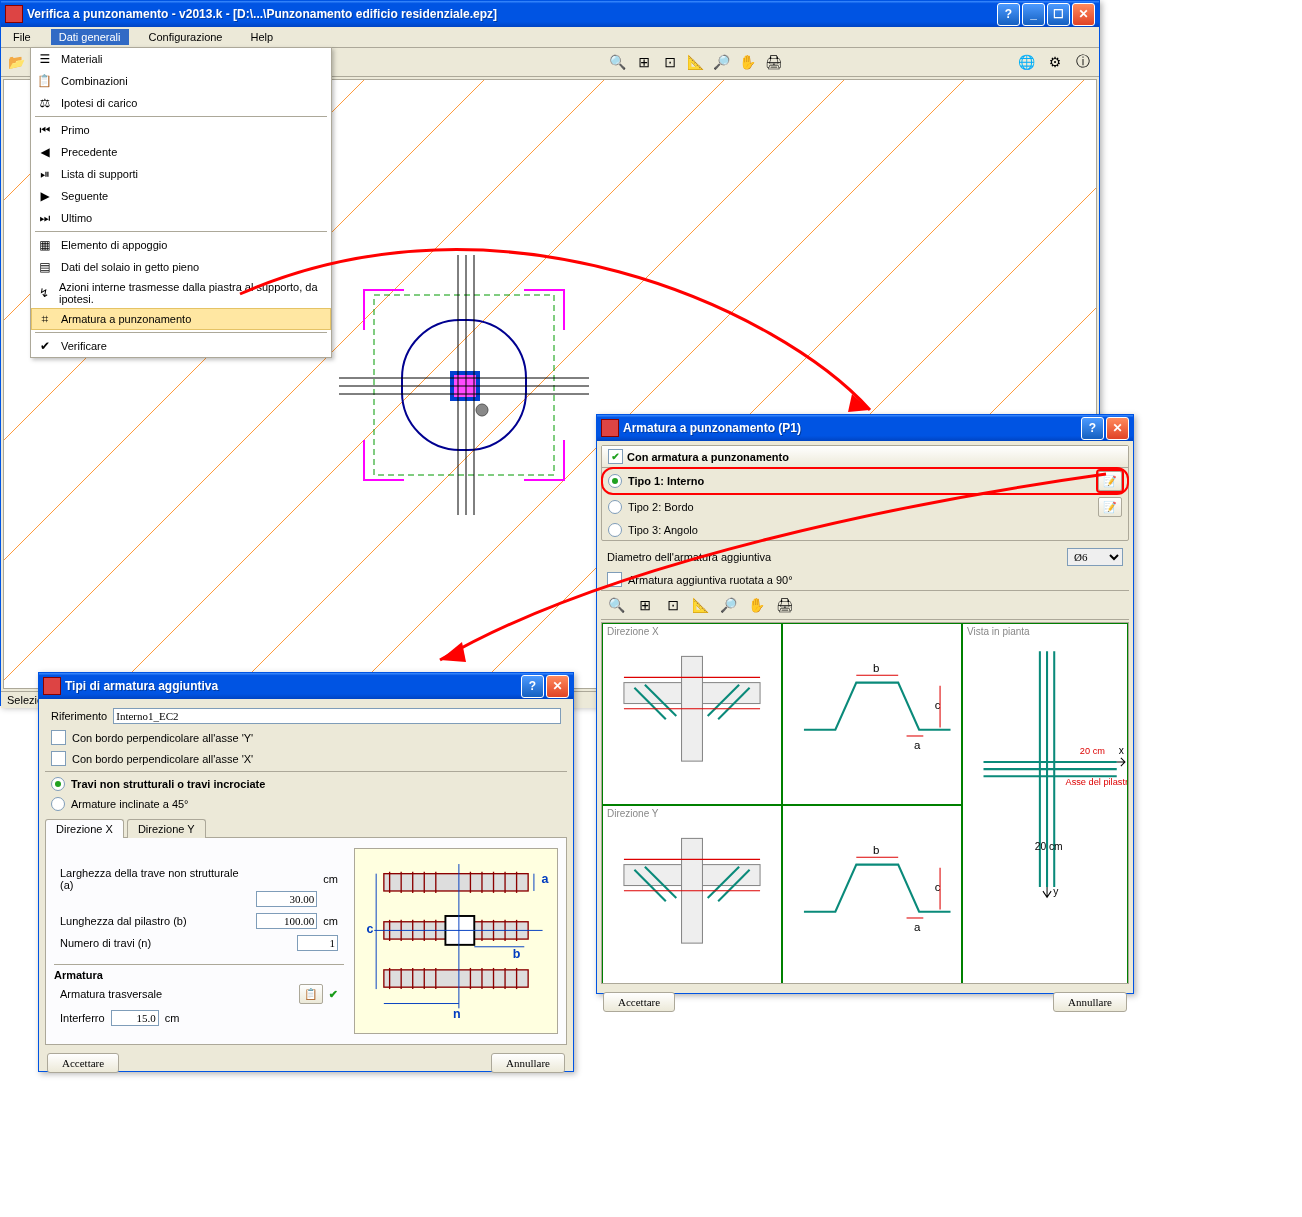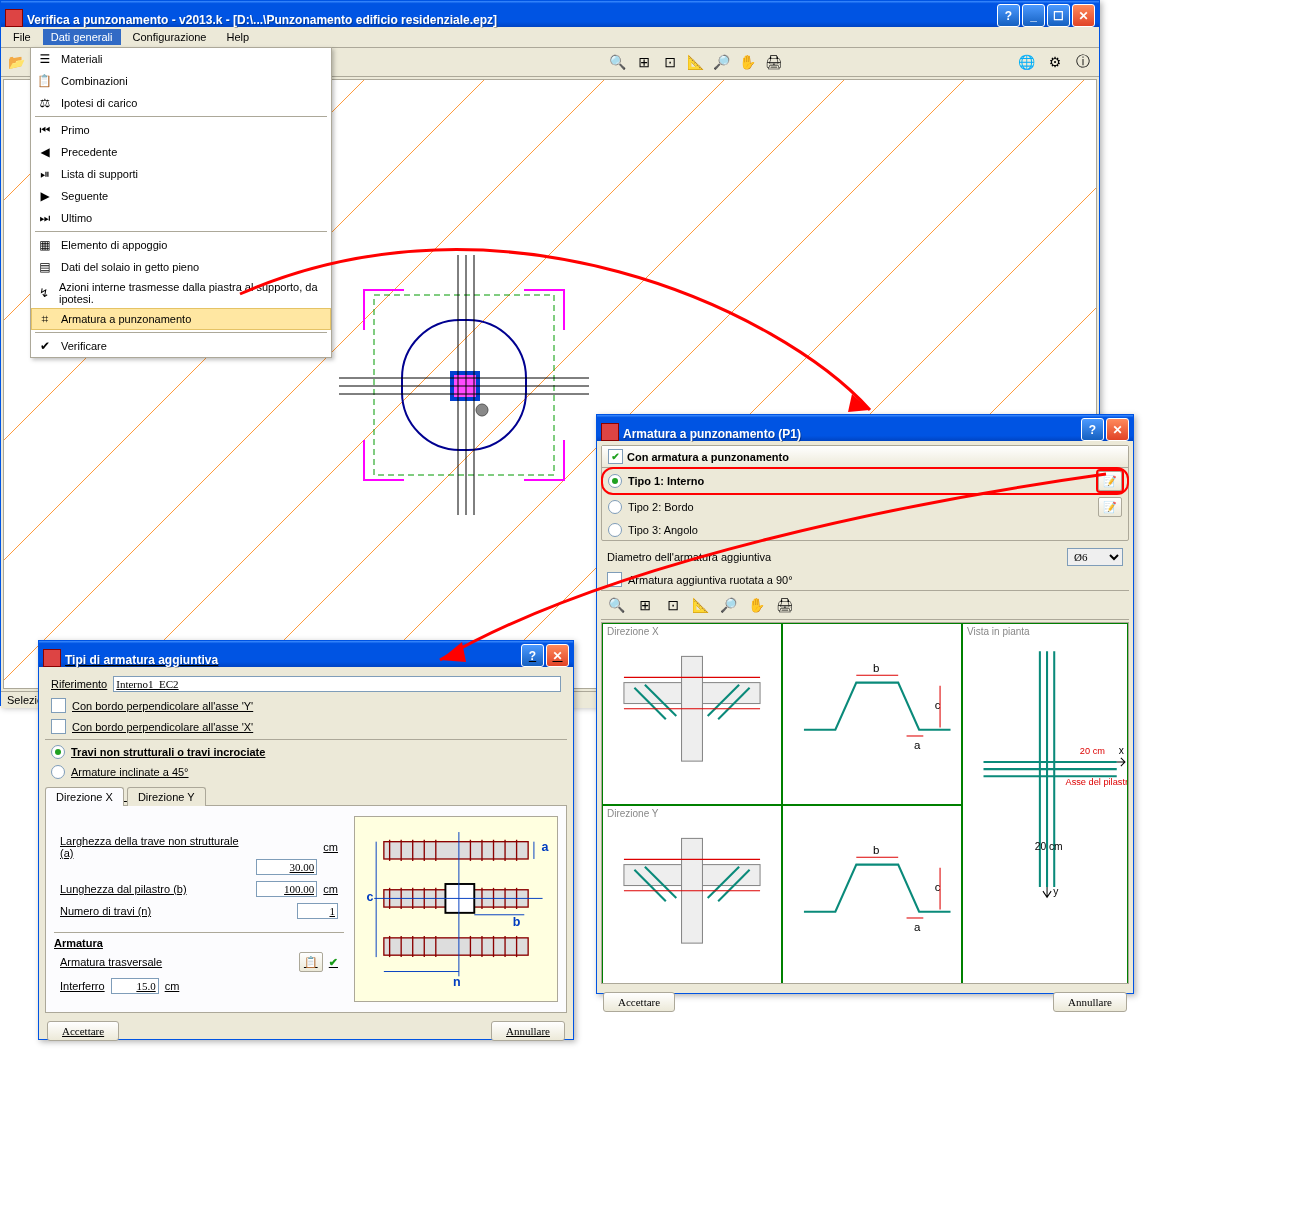--- a/index.html
+++ b/index.html
@@ -1,26 +1,26 @@
 <!DOCTYPE html>
 <html><head>
 <meta charset="utf-8">
 <style>
 body { margin:0; font-family:"Tahoma",sans-serif; font-size:11px; color:#000; background:#fff; width:1302px; height:1217px; position:relative; }
 .window { position:absolute; border:1px solid #0054E3; background:#ECE9D8; box-shadow:2px 2px 6px rgba(0,0,0,0.3); }
-.titlebar { background:linear-gradient(to bottom,#3C8CFF 0%,#0054E3 10%,#0054E3 80%,#0044C3 100%); height:26px; display:flex; align-items:flex-end; padding:0 4px; color:#fff; font-weight:bold; font-size:12px; }
+.titlebar { background:linear-gradient(to bottom,#3C8CFF 0%,#0054E3 10%,#0054E3 80%,#0044C3 100%); height:26px; display:flex; align-items:center; padding:0 4px; color:#fff; font-weight:bold; font-size:12px; }
 .titlebar .ticon { width:16px; height:16px; background:#D44; margin-right:4px; border:1px solid #800; }
 .titlebar .title { flex:1; text-shadow:1px 1px 0 rgba(0,0,0,0.3); }
 .winbtns { display:flex; gap:2px; }
 .winbtn { width:21px; height:21px; border-radius:3px; border:1px solid #fff; display:flex; align-items:center; justify-content:center; color:#fff; font-weight:bold; font-family:Arial; font-size:12px; }
 .winbtn.min { background:linear-gradient(to bottom,#4C9AFF,#1560C0); }
 .winbtn.max { background:linear-gradient(to bottom,#4C9AFF,#1560C0); }
 .winbtn.close { background:linear-gradient(to bottom,#FF8A5C,#E04326); }
 .winbtn.help { background:linear-gradient(to bottom,#4C9AFF,#1560C0); }
-.menubar { background:#ECE9D8; padding:2px 4px; display:flex; gap:4px; border-bottom:1px solid #ACA899;align-items:flex-end; }
+.menubar { background:#ECE9D8; padding:2px 4px; display:flex; gap:12px; border-bottom:1px solid #ACA899;align-items:flex-end; }
 .menuitem { padding:2px 8px; cursor:default; }
 .menuitem.active { background:#316AC5; color:#fff; }
 .toolbar { background:#ECE9D8; padding:2px 4px; display:flex; align-items:center; gap:4px; border-bottom:1px solid #ACA899; }
 .tbtn { width:22px; height:22px; border:1px solid transparent; display:flex; align-items:center; justify-content:center; font-size:14px; }
 .dropdown { position:absolute; background:#fff; border:1px solid #ACA899; box-shadow:2px 2px 4px rgba(0,0,0,0.25); min-width:290px; }
 .dropdown .ditem { display:flex; align-items:center; padding:3px 6px 3px 4px; gap:6px; cursor:default; }
 .dropdown .ditem.highlight { background:#FFE7A2; border:1px solid #E5C365; padding:2px 5px 2px 3px; }
 .dropdown .dicon { width:20px; height:16px; display:flex; align-items:center; justify-content:center; font-size:12px; }
 .dropdown .dsep { height:1px; background:#ACA899; margin:2px 4px; }
 .canvas { background:#fff; border:1px solid #ACA899; position:relative; overflow:hidden; }
@@ -323,21 +323,21 @@
         </svg>
       </div>
     </div>
     <div style="display:flex;justify-content:space-between;padding:8px 2px 2px;">
       <button class="button">Accettare</button>
       <button class="button">Annullare</button>
     </div>
   </div>
 </div>
 
-<div class="window" style="left:38px;top:640px;width:534px;height:398px;text-decoration:underline;">
+<div class="window" style="left:38px;top:672px;width:534px;height:398px;">
   <div class="titlebar">
     <div class="ticon"></div>
     <div class="title">Tipi di armatura aggiuntiva</div>
     <div class="winbtns">
       <div class="winbtn help">?</div>
       <div class="winbtn close">✕</div>
     </div>
   </div>
   <div style="padding:6px;">
     <div class="row">

